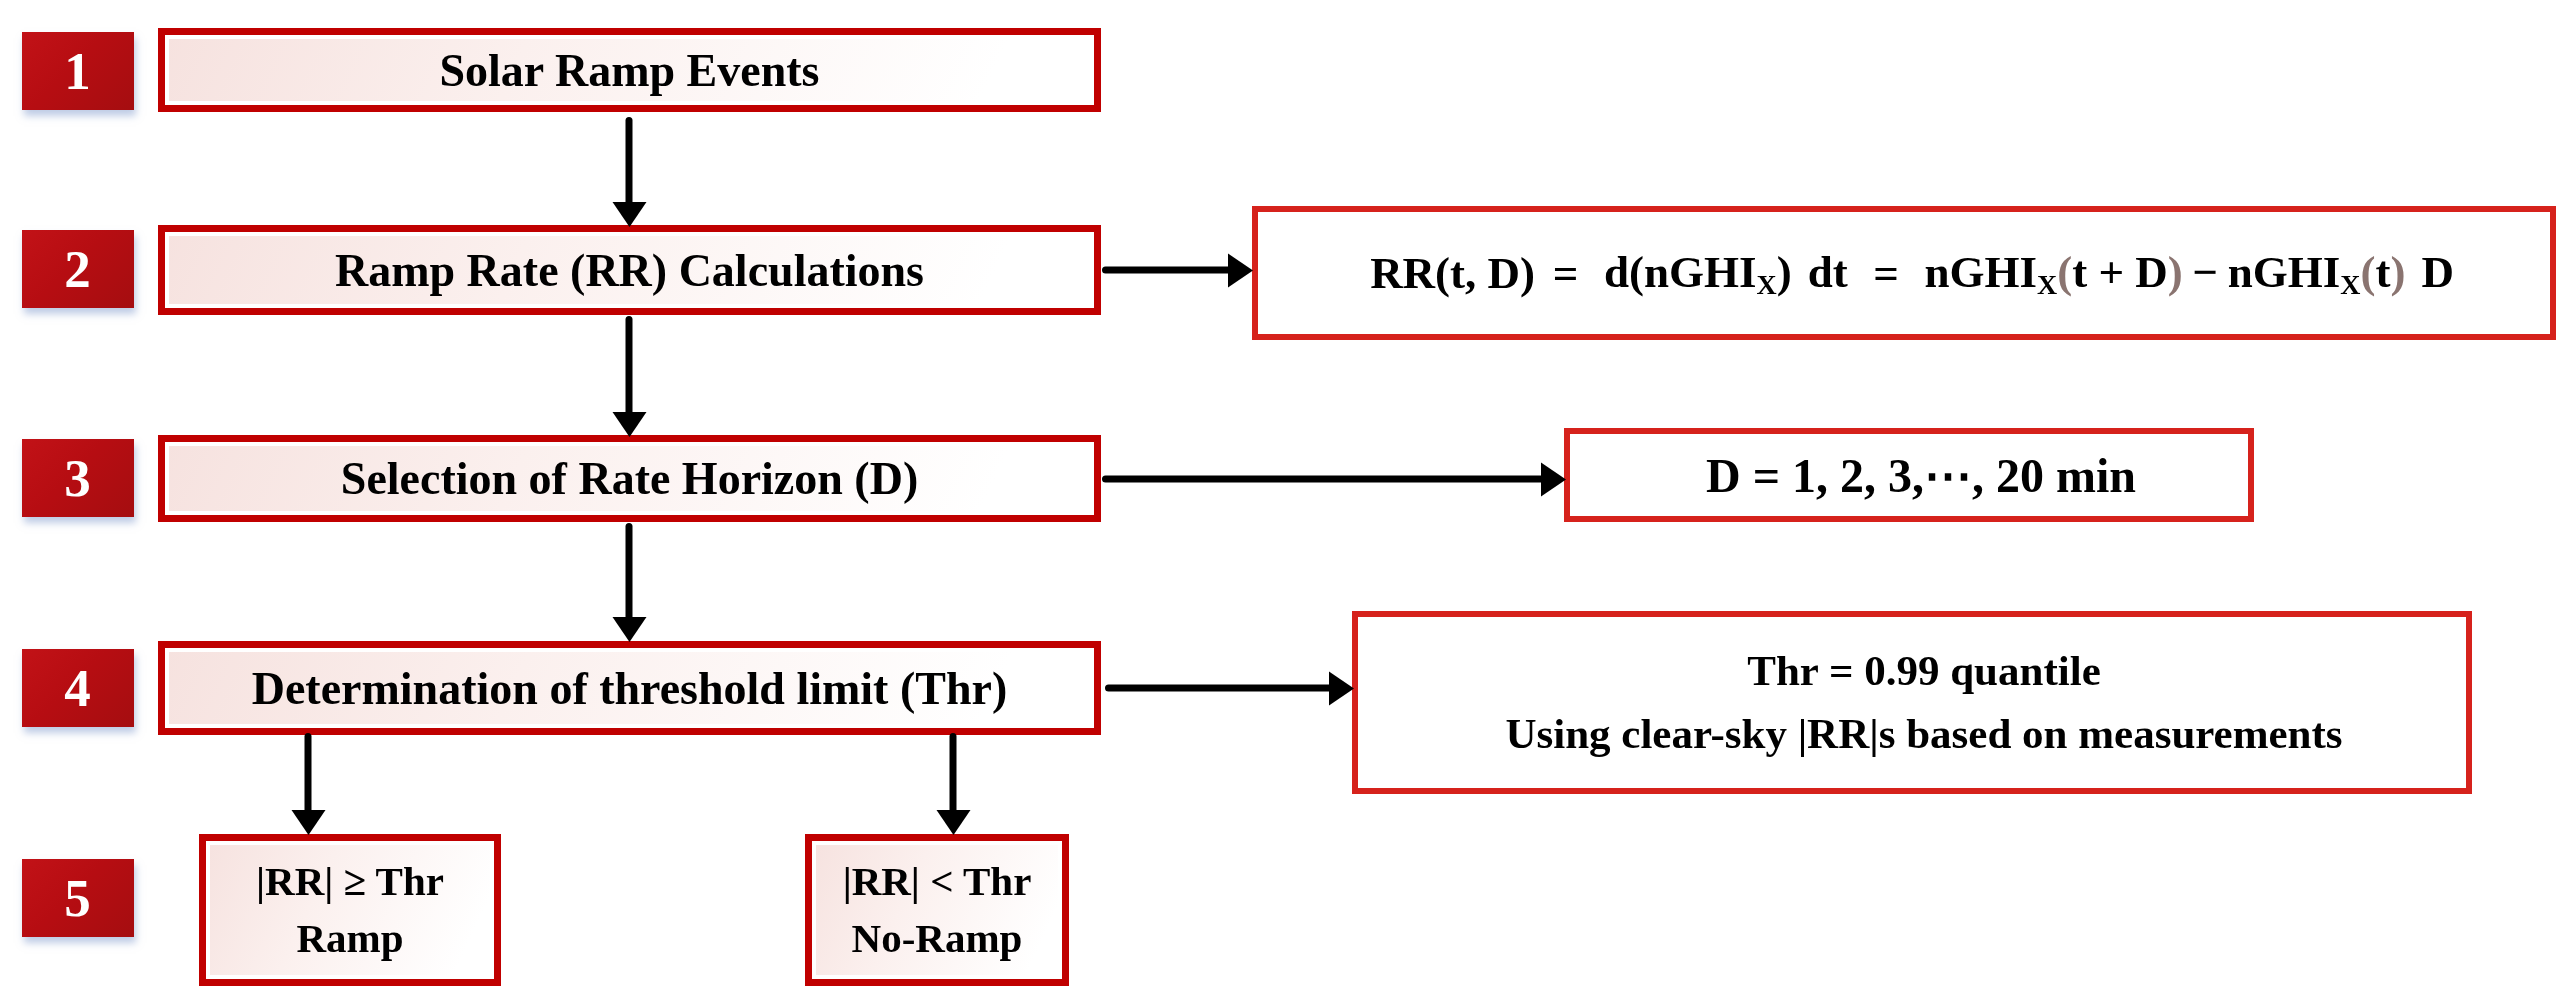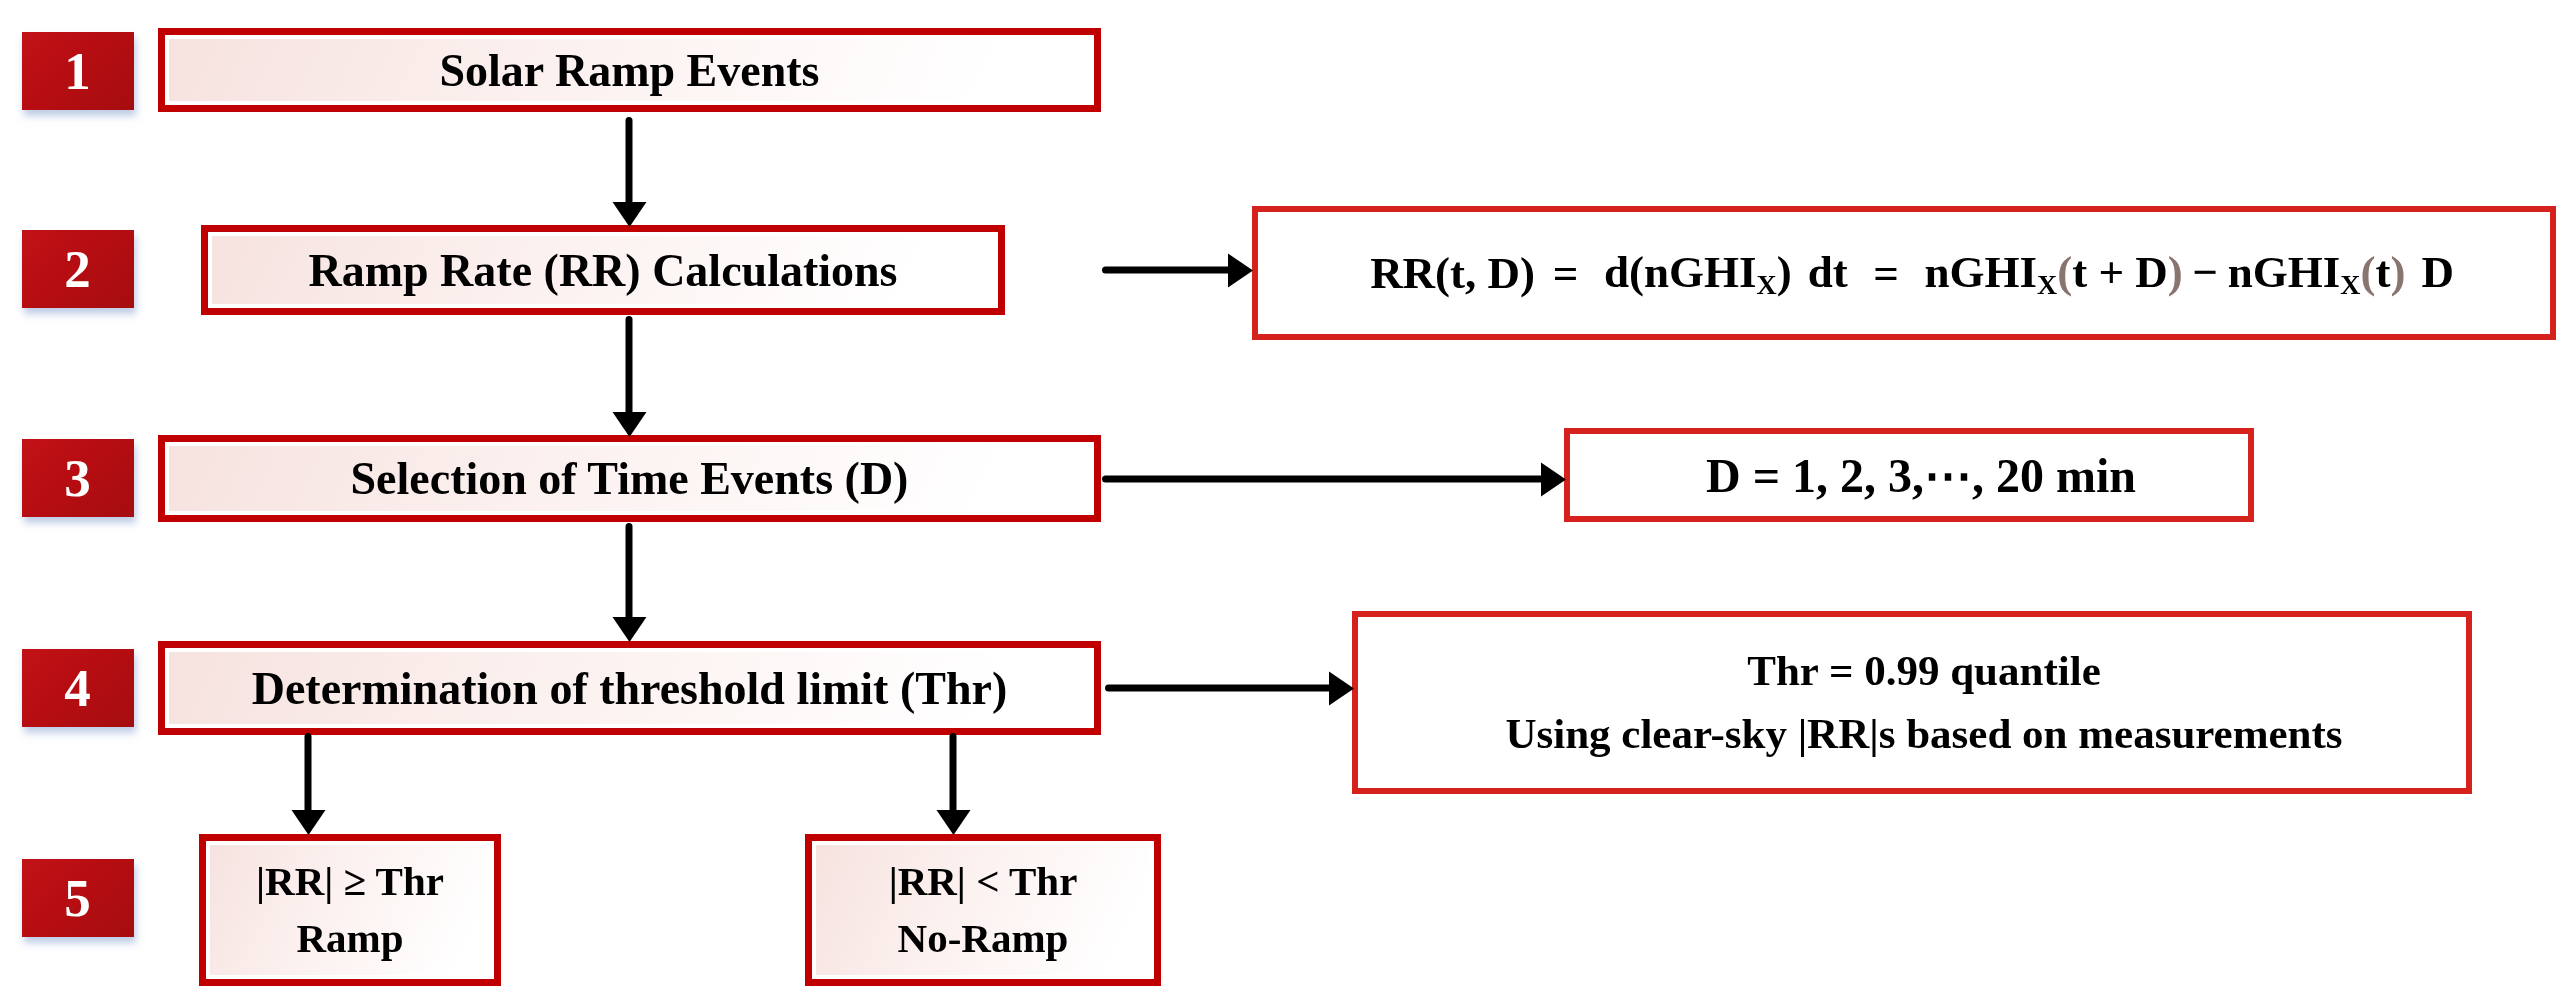--- a/index.html
+++ b/index.html
@@ -157,38 +157,38 @@
       <span>4</span>
     </div>
   <div class="badge" style="top:859px;">
       <span>5</span>
     </div>
 
   <div class="flow-box" style="left:158px;top:28px;width:943px;height:84px;">
     <span>Solar Ramp Events</span>
   </div>
 
-  <div class="flow-box" style="left:158px;top:225px;width:804px;height:90px;margin-left:43px;">
+  <div class="flow-box" style="left:158px;top:225px;width:943px;height:90px;">
     <span>Ramp Rate (RR) Calculations</span>
   </div>
 
   <div class="flow-box" style="left:158px;top:435px;width:943px;height:87px;">
-    <span>Selection of Time Events (D)</span>
+    <span>Selection of Rate Horizon (D)</span>
   </div>
 
   <div class="flow-box" style="left:158px;top:641px;width:943px;height:94px;">
     <span>Determination of threshold limit (Thr)</span>
   </div>
 
   <div class="flow-box two-line" style="left:158px;top:834px;width:302px;height:152px;margin-left:41px;">
     <span>|RR| ≥ Thr</span>
     <span>Ramp</span>
   </div>
 
-  <div class="flow-box two-line" style="left:805px;top:834px;width:356px;height:152px;">
+  <div class="flow-box two-line" style="left:805px;top:834px;width:264px;height:152px;">
     <span>|RR| &lt; Thr</span>
     <span>No-Ramp</span>
   </div>
 
   <div class="side-box" style="left:1252px;top:206px;width:1304px;height:134px;">
     <div class="equation">
       <span>RR(t, D)</span>
       <span>=</span>
       <span class="frac">
         <span class="num"><span>d(nGHI</span><sub class="sx">X</sub><span>)</span></span>

